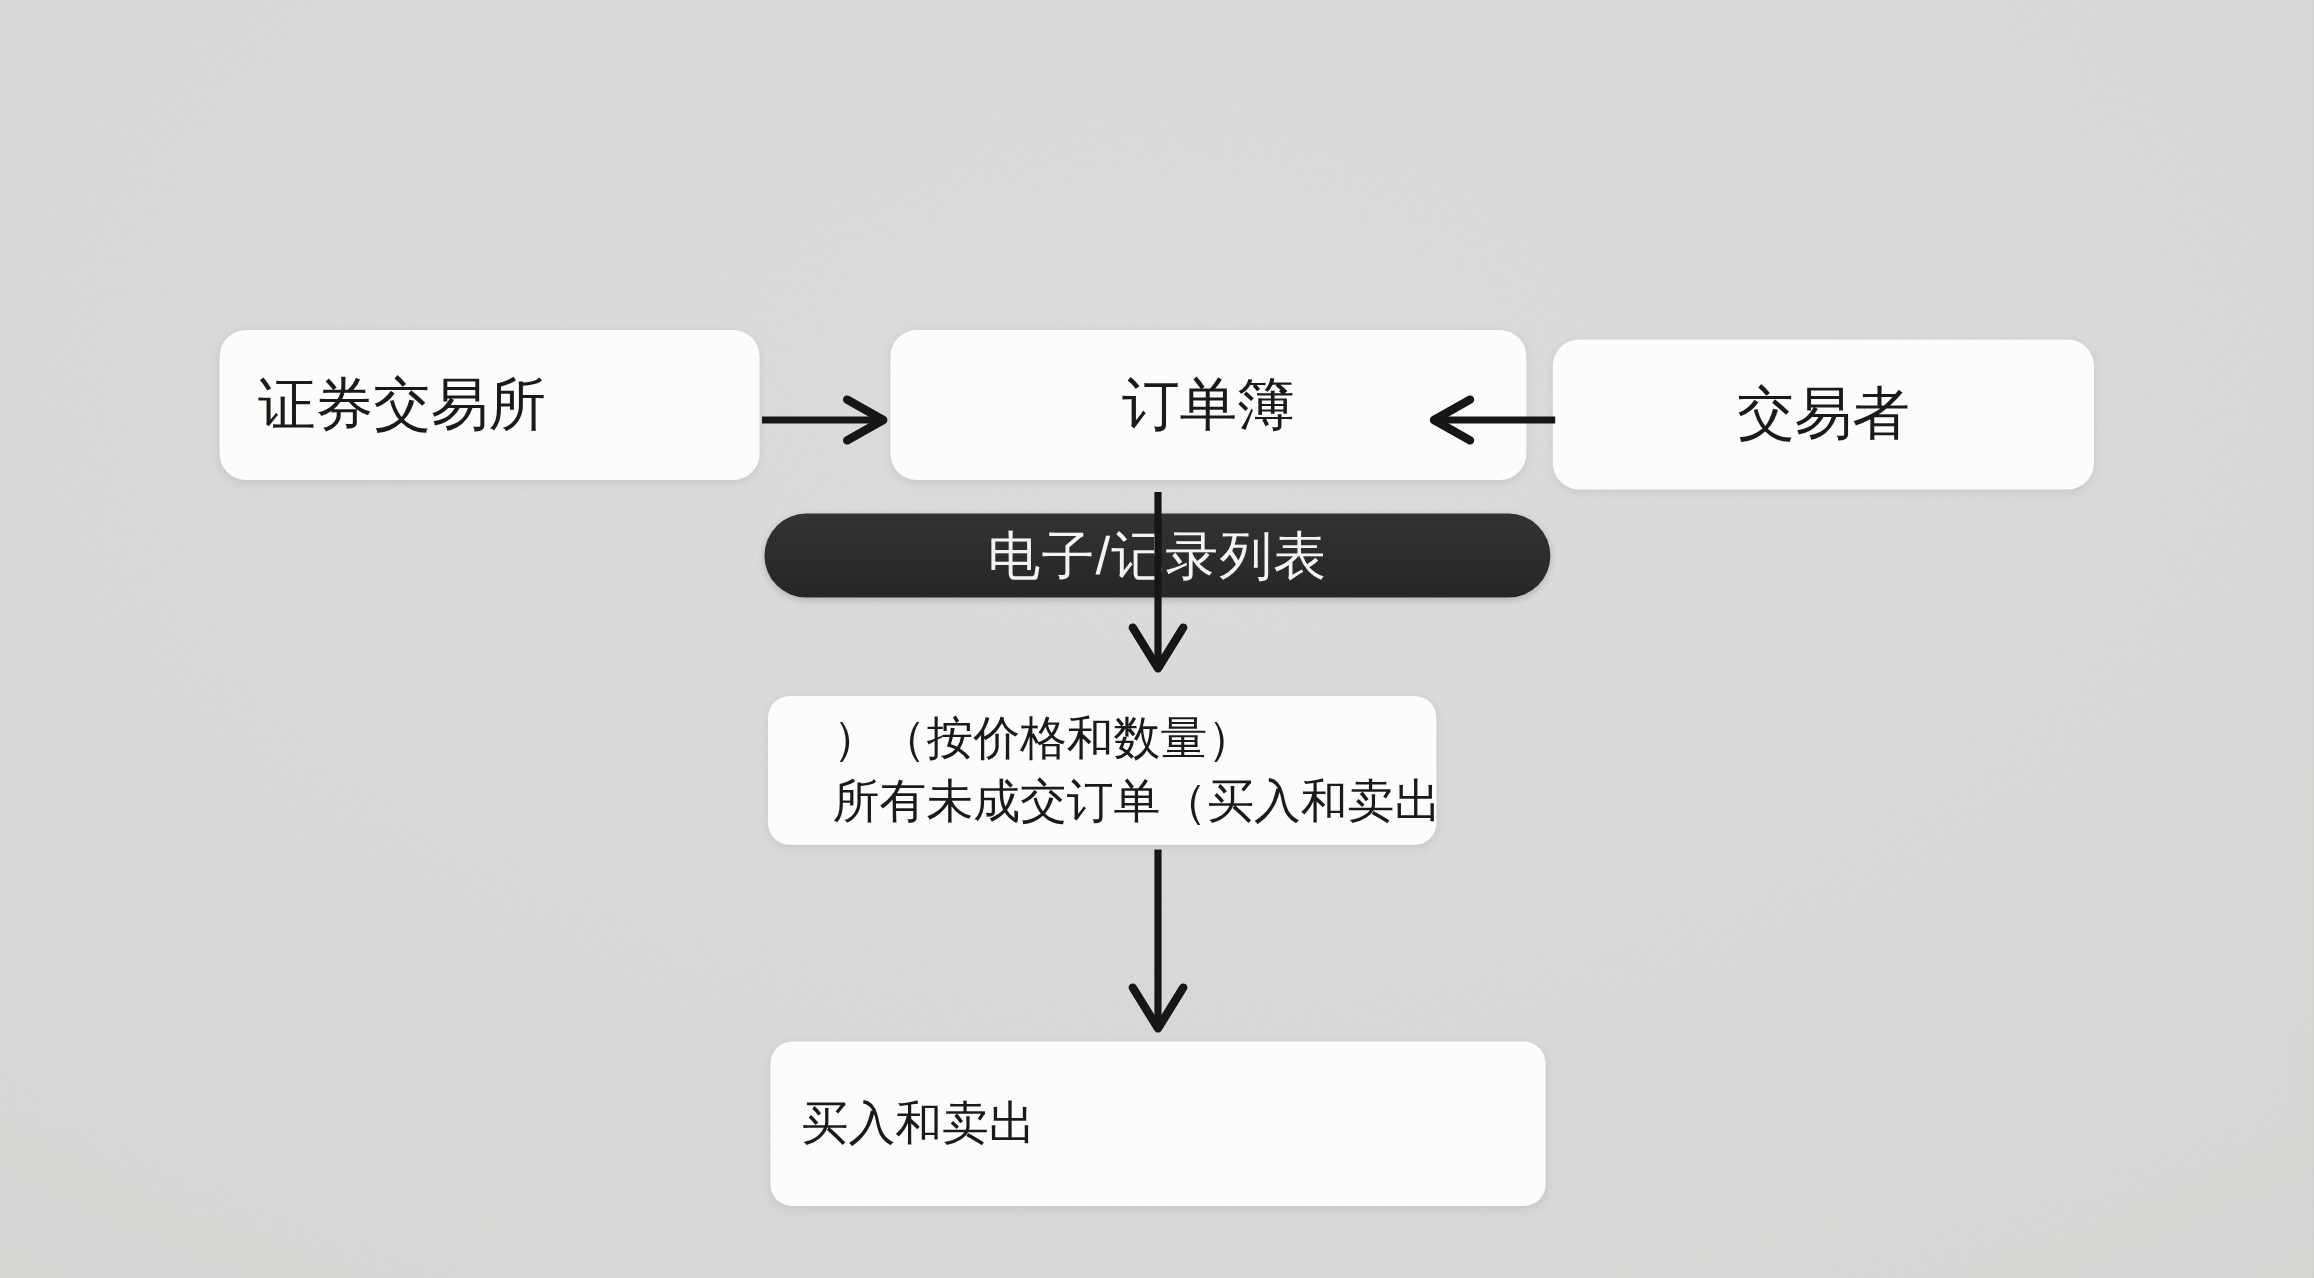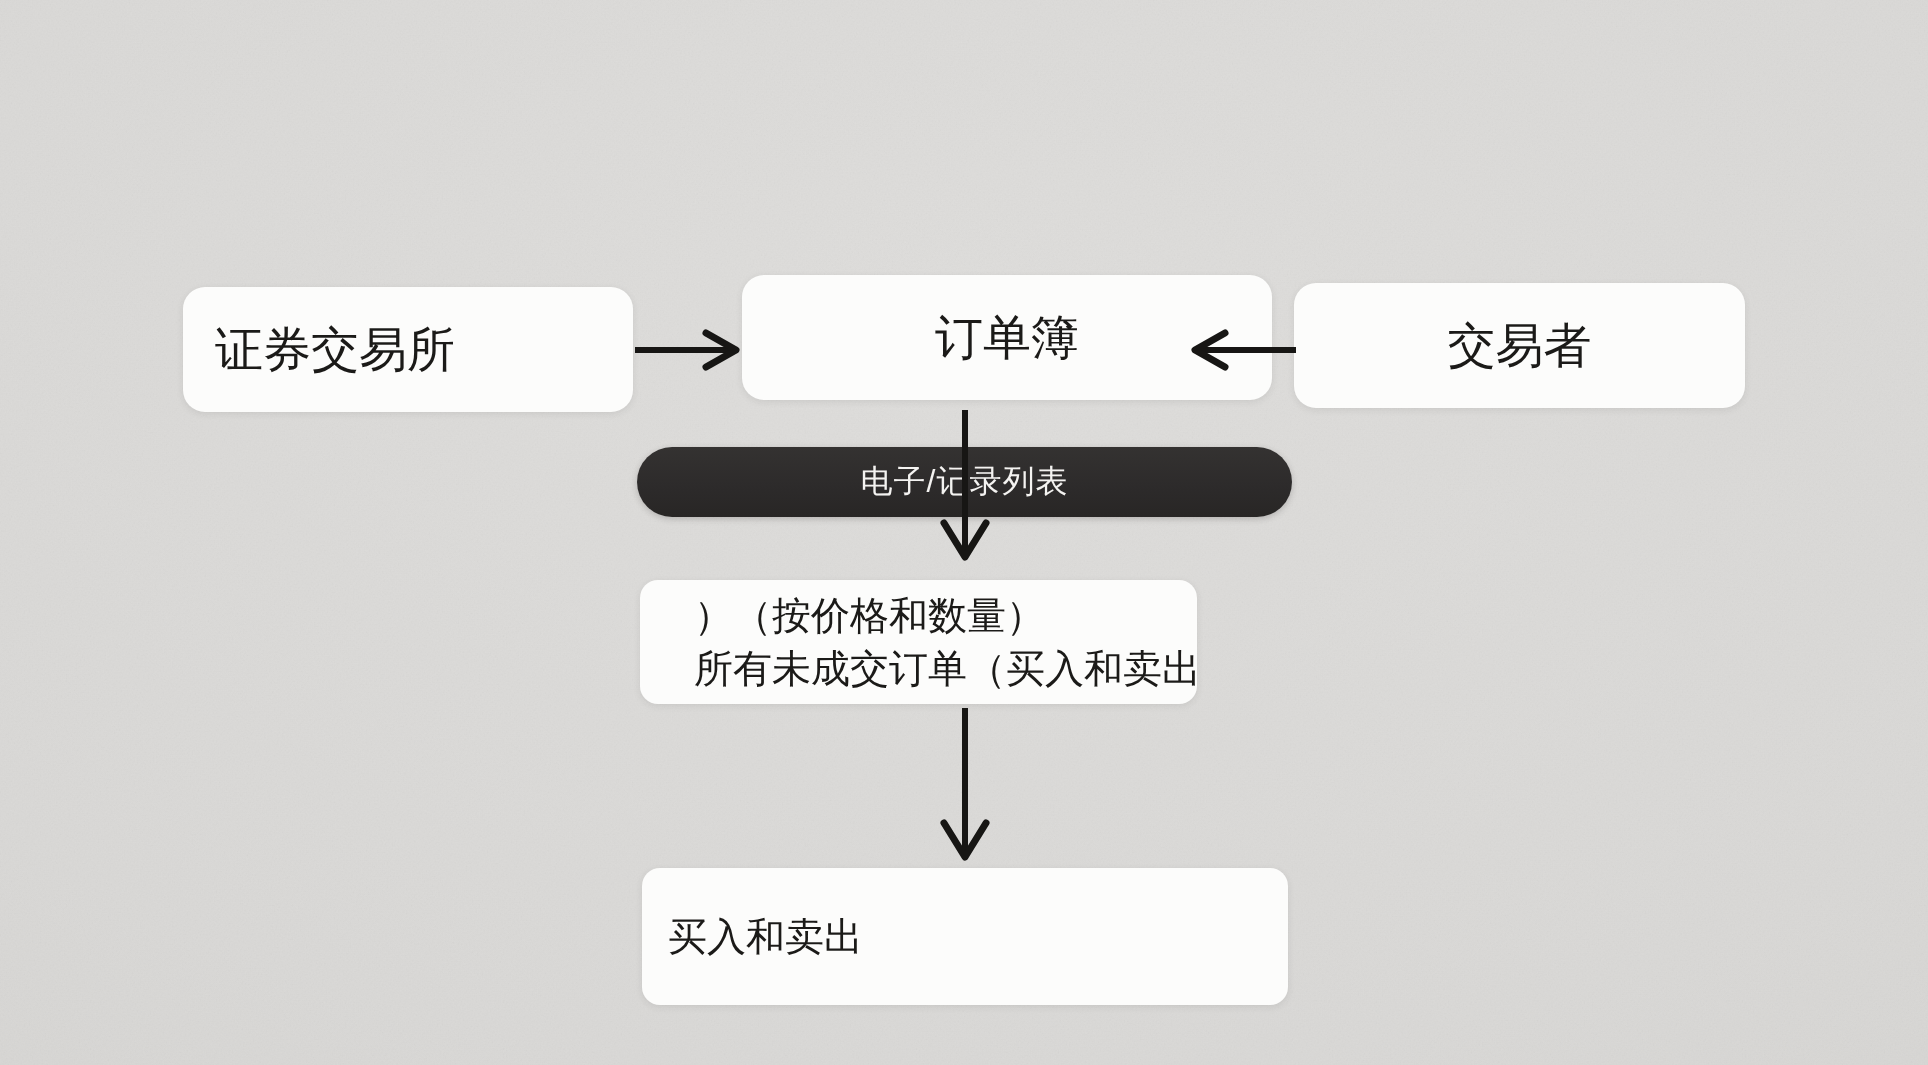--- a/index.html
+++ b/index.html
@@ -43,44 +43,44 @@
     display: flex;
     align-items: center;
     font-size: 48px;
     line-height: 1;
     white-space: nowrap;
     color: #1b1a18;
   }
   .node.align-left { justify-content: flex-start; padding-left: 32px; }
   .node.align-center { justify-content: center; }
 
-  .node-exchange  { left: 183px;  top: 287px; width: 450px; height: 125px; }
+  .node-exchange  { left: 183px;  top: 275px; width: 450px; height: 125px; }
   .node-orderbook { left: 742px;  top: 275px; width: 530px; height: 125px; }
   .node-trader    { left: 1294px; top: 283px; width: 451px; height: 125px; }
 
   .arrow { position: absolute; color: #171614; }
   .arrow svg { display: block; }
 
   .arrow-right-1 { left: 634px;  top: 328px; }
   .arrow-left-1  { left: 1187px; top: 328px; }
   .arrow-down-1  { left: 937px;  top: 410px; z-index: 3; }
   .arrow-down-2  { left: 937px;  top: 706px; }
 
   .pill {
     position: absolute;
     left: 637px;
-    top: 447px;
+    top: 428px;
     width: 655px;
     height: 70px;
     border-radius: 35px;
     background: linear-gradient(180deg, #343231 0%, #2d2b2b 55%, #282625 100%);
     display: flex;
     align-items: center;
     justify-content: center;
-    font-size: 32px;
+    font-size: 44px;
     letter-spacing: 1px;
     color: #f4f3f1;
     white-space: nowrap;
     z-index: 2;
     box-shadow: 0 2px 6px rgba(40, 38, 35, 0.22);
   }
 
   .info-box {
     position: absolute;
     background: #fcfcfb;

